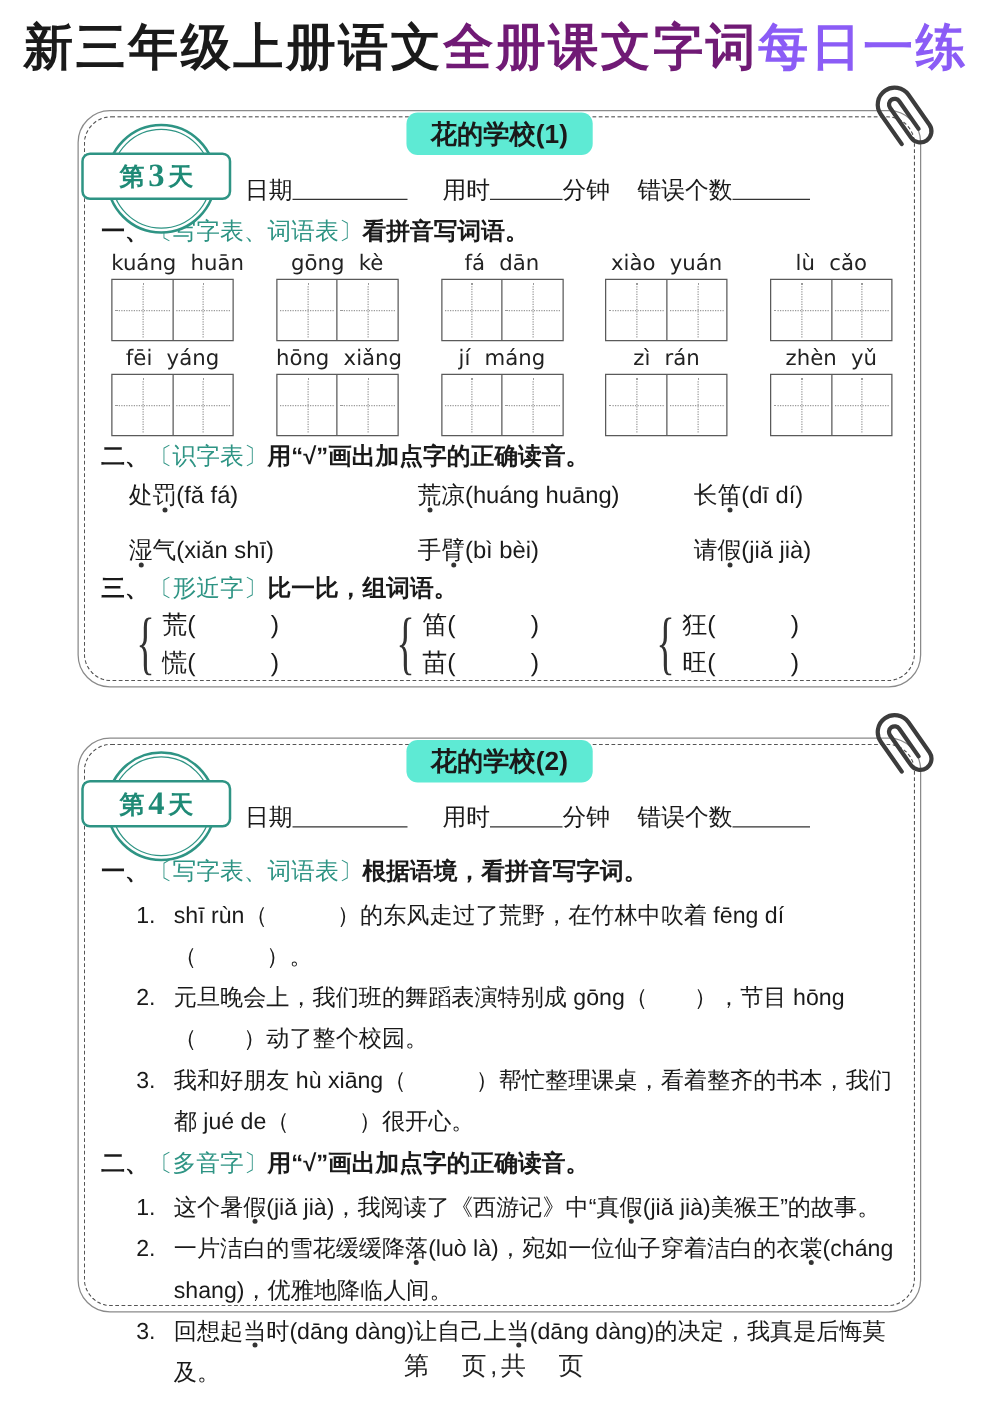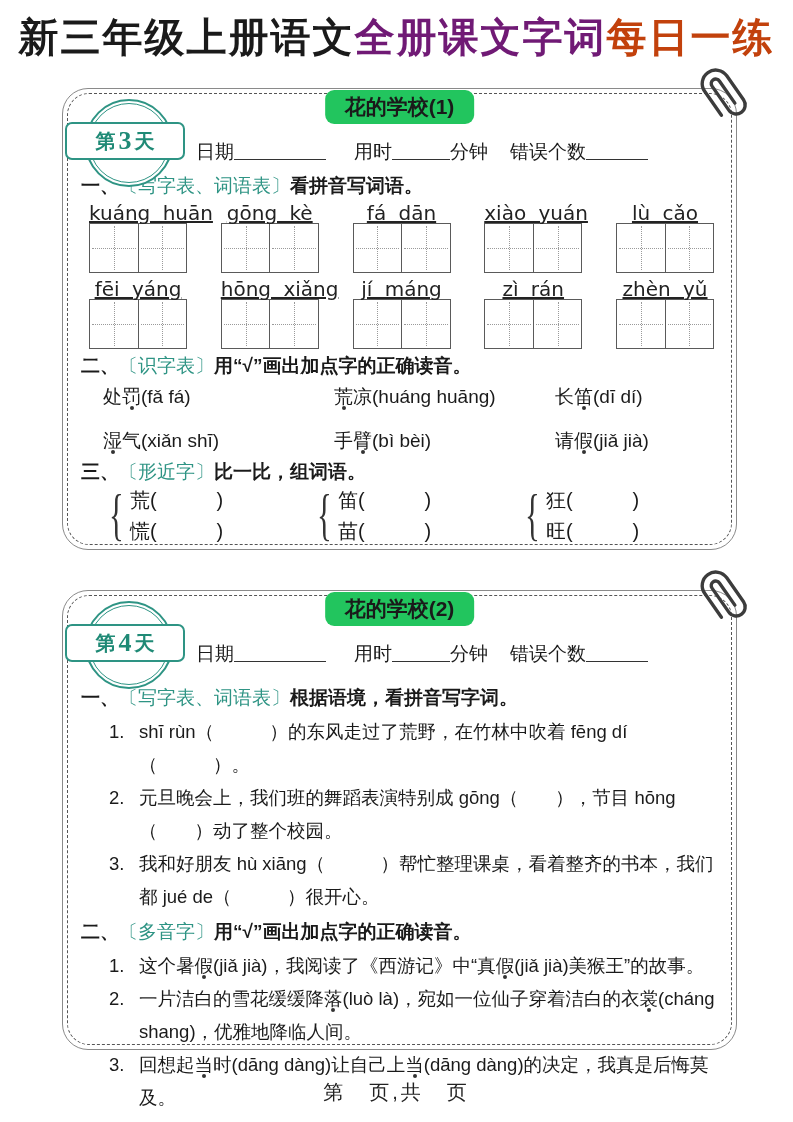--- a/index.html
+++ b/index.html
@@ -2,33 +2,33 @@
 <html><head>
 <meta charset="utf-8">
 <style>
   html,body{margin:0;padding:0;background:#fff;}
   body{width:793px;height:1122px;position:relative;overflow:hidden;
        font-family:"Liberation Sans","DejaVu Sans",sans-serif;color:#1a1a1a;}
 
   .main-title{position:absolute;top:16px;left:0;width:100%;margin:0;text-align:center;
               font-family:"Liberation Serif","DejaVu Serif",serif;
               font-size:40px;font-weight:900;letter-spacing:2px;line-height:1.1;}
-  .t-blue{color:#701a75}.t-red{color:#c2410c}
+  .t-blue{color:#701a75}.t-red{color:#8b5cf6}
 
   .panel{position:absolute;left:62px;width:673px;background:#fff;
          border:1.3px solid #8a8a8a;border-radius:26px;}
   .panel::before{content:"";position:absolute;inset:4px;border:1.6px dashed #555;
                  border-radius:22px;pointer-events:none;}
   .p1{top:88px;height:460px;} .p2{top:590px;height:458px;}
 
   .clip{position:absolute;top:-22px;right:-14px;width:54px;height:54px;transform:rotate(100deg);z-index:3;}
   .clip svg{width:100%;height:100%;}
 
   .chip{position:absolute;top:1px;left:50%;transform:translateX(-50%);z-index:2;
-        background:#22c55e;border-radius:9px;padding:3px 20px;
+        background:#5eead4;border-radius:9px;padding:3px 20px;
         font-size:21px;font-weight:700;white-space:nowrap;}
 
   .badge{position:absolute;top:10px;left:2px;width:124px;height:88px;z-index:2;}
   .ring{position:absolute;left:20px;top:0;width:84px;height:84px;border:2px solid #2E9484;border-radius:50%;background:#fff;}
   .ring::after{content:"";position:absolute;inset:2px;border:1.2px solid #2E9484;border-radius:50%;}
   .rect{position:absolute;top:23px;left:0;width:120px;height:38px;background:#fff;
         border:2px solid #2E9484;border-radius:7px;box-sizing:border-box;
         display:flex;align-items:center;justify-content:center;
         color:#1f8a76;font-weight:800;font-size:20px;
         font-family:"Liberation Serif","DejaVu Serif",serif;}
@@ -41,22 +41,22 @@
 
   .content{position:absolute;left:18px;right:14px;}
   .c1{top:84px;} .c2{top:94px;}
 
   .sec-head{font-size:19px;font-weight:700;line-height:26px;white-space:nowrap;}
   .sec-tag{color:#2E9484;font-weight:400;font-family:"Liberation Serif","DejaVu Serif",serif;}
   .mt4{margin-top:4px}.mt6{margin-top:6px}.mb2{margin-bottom:2px}.mb4{margin-bottom:4px}
 
   .prow{display:flex;justify-content:space-between;padding:0 8px;margin-bottom:4px;}
   .pw{width:98px;}
-  .py{height:22px;font-size:20px;text-align:center;word-spacing:6px;white-space:nowrap;
-      font-family:"DejaVu Sans",sans-serif;color:#222;text-decoration:underline;}
+  .py{height:22px;font-size:17px;text-align:center;word-spacing:6px;white-space:nowrap;
+      font-family:"DejaVu Sans",sans-serif;color:#222;}
   .tian{display:flex;height:50px;border:1.6px solid #5a5a5a;box-sizing:border-box;}
   .cell{flex:1;position:relative;}
   .cell + .cell{border-left:1.4px solid #5a5a5a;}
   .cell::before{content:"";position:absolute;left:50%;top:2px;bottom:2px;border-left:1px dotted #9a9a9a;}
   .cell::after{content:"";position:absolute;top:50%;left:2px;right:2px;border-top:1px dotted #9a9a9a;}
 
   .dgrid{display:grid;grid-template-columns:215px 205px 1fr;row-gap:6px;
          padding-left:22px;font-size:19px;line-height:28px;margin-bottom:4px;gap:16px;}
 
   .pairs{display:flex;padding-left:22px;margin-top:2px;}

